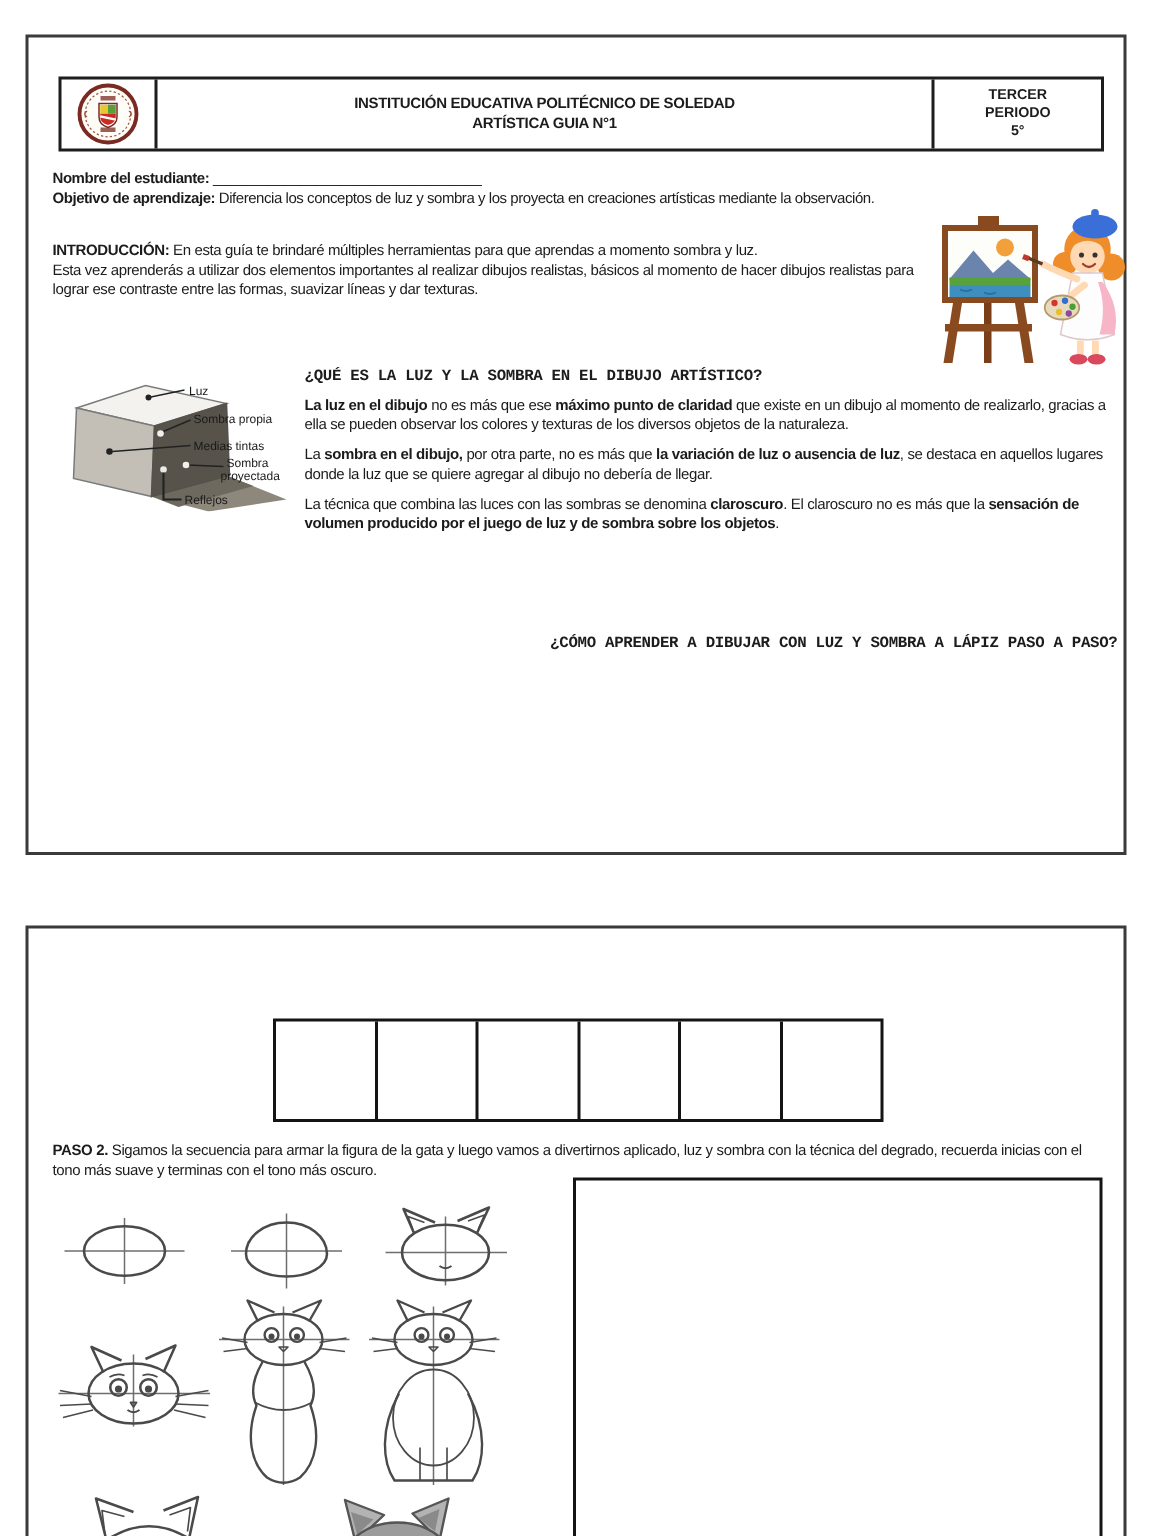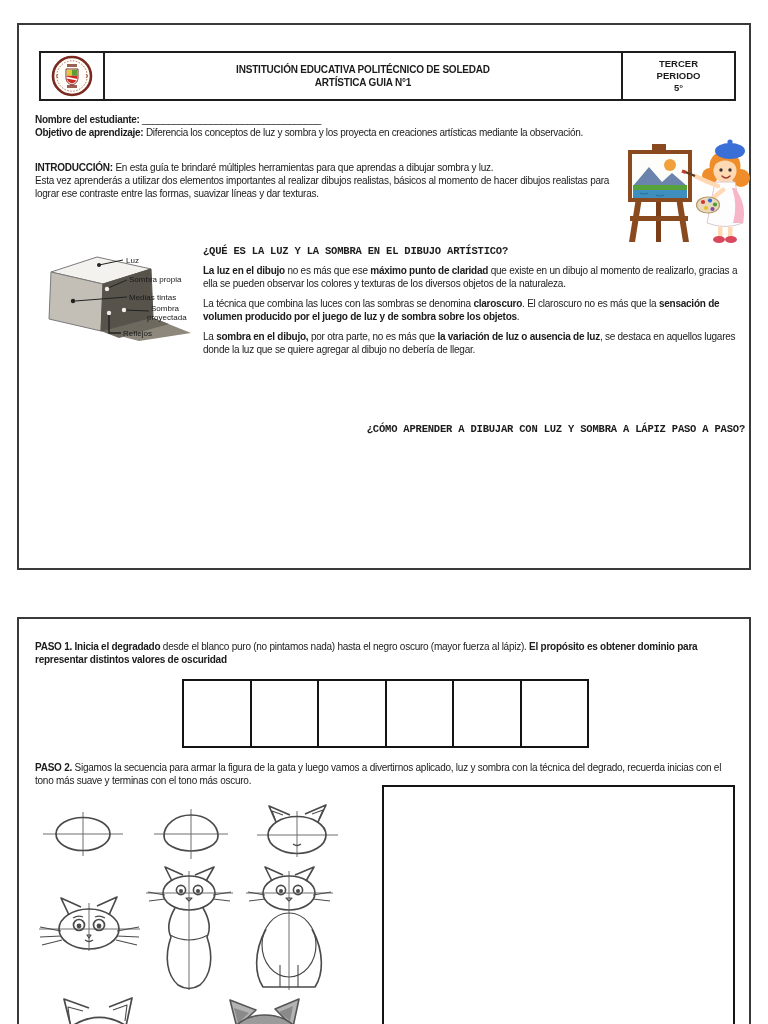--- a/index.html
+++ b/index.html
@@ -89,21 +89,21 @@
       <div class="period-line">5°</div>
     </div>
   </div>
 
   <div class="info-block">
     <div class="info-line"><span class="b">Nombre del estudiante: </span><span>__________________________________</span></div>
     <div class="info-line"><span class="b">Objetivo de aprendizaje: </span><span>Diferencia los conceptos de luz y sombra y los proyecta en creaciones artísticas mediante la observación.</span></div>
   </div>
 
   <div class="intro-block">
-    <div class="runs-p"><span class="b">INTRODUCCIÓN:</span><span> En esta guía te brindaré múltiples herramientas para que aprendas a dibujar sombra y luz.</span></div>
+    <div class="runs-p"><span class="b">INTRODUCCIÓN:</span><span> En esta guía te brindaré múltiples herramientas para que aprendas a momento sombra y luz.</span></div>
     <div class="runs-p"><span>Esta vez aprenderás a utilizar dos elementos importantes al realizar dibujos realistas, básicos al momento de hacer dibujos realistas para lograr ese contraste entre las formas, suavizar líneas y dar texturas.</span></div>
   </div>
 
   <div style="position:absolute;left:603px;top:105px;width:147px;height:114px;">
     <svg width="147" height="114" viewBox="0 0 147 114">
       <polygon points="20,30 26,30 13,112 7,112" fill="#8a4a1f"></polygon>
       <polygon points="48,30 54,30 67,112 61,112" fill="#8a4a1f"></polygon>
       <rect x="34" y="55" width="5" height="57" fill="#7a3f18"></rect>
       <rect x="8" y="86" width="58" height="5" fill="#8a4a1f"></rect>
       <rect x="30" y="14" width="14" height="9" fill="#8a4a1f"></rect>
@@ -163,32 +163,31 @@
         <circle cx="85" cy="61" r="2.2" fill="#f2f0ea"></circle>
         <text class="cube-label" x="112" y="62">Sombra</text>
         <text class="cube-label" x="108" y="71">proyectada</text>
         <circle cx="70" cy="64" r="2.2" fill="#eceae4"></circle>
         <path d="M70 66 L70 84 L82 84" stroke="#222" stroke-width="1.4" fill="none"></path>
         <text class="cube-label" x="84" y="87">Reflejos</text>
       </svg>
     </div>
     <div class="sec-heading">¿QUÉ ES LA LUZ Y LA SOMBRA EN EL DIBUJO ARTÍSTICO?</div>
     <p class="runs-p"><span class="b">La luz en el dibujo</span><span> no es más que ese </span><span class="b">máximo punto de claridad</span><span> que existe en un dibujo al momento de realizarlo, gracias a ella se pueden observar los colores y texturas de los diversos objetos de la naturaleza.</span></p>
+    <p class="runs-p"><span>La </span><span class="b">sombra en el dibujo,</span><span> por otra parte, no es más que </span><span class="b">la variación de luz o ausencia de luz</span><span>, se destaca en aquellos lugares donde la luz que se quiere agregar al dibujo no debería de llegar.</span></p>
     <p class="runs-p"><span>La técnica que combina las luces con las sombras se denomina </span><span class="b">claroscuro</span><span>. El claroscuro no es más que la </span><span class="b">sensación de volumen producido por el juego de luz y de sombra sobre los objetos</span><span>.</span></p>
-    <p class="runs-p"><span>La </span><span class="b">sombra en el dibujo,</span><span> por otra parte, no es más que </span><span class="b">la variación de luz o ausencia de luz</span><span>, se destaca en aquellos lugares donde la luz que se quiere agregar al dibujo no debería de llegar.</span></p>
   </div>
 
   <div class="section-como">
     <div class="sec-heading">¿CÓMO APRENDER A DIBUJAR CON LUZ Y SOMBRA A LÁPIZ PASO A PASO?</div>
   </div>
 </div>
 
 <div class="page" id="page2">
 
-  <div class="paso runs-p" id="paso1"><span class="b">PASO 1. Inicia el degradado</span><span> desde el blanco puro (no pintamos nada) hasta el negro oscuro (mayor fuerza al lápiz). </span><span class="b">El propósito es obtener dominio para representar distintos valores de oscuridad</span></div>
 
   <div class="gradient-row">
     <div class="gradient-cell"></div>
     <div class="gradient-cell"></div>
     <div class="gradient-cell"></div>
     <div class="gradient-cell"></div>
     <div class="gradient-cell"></div>
     <div class="gradient-cell"></div>
   </div>
 

